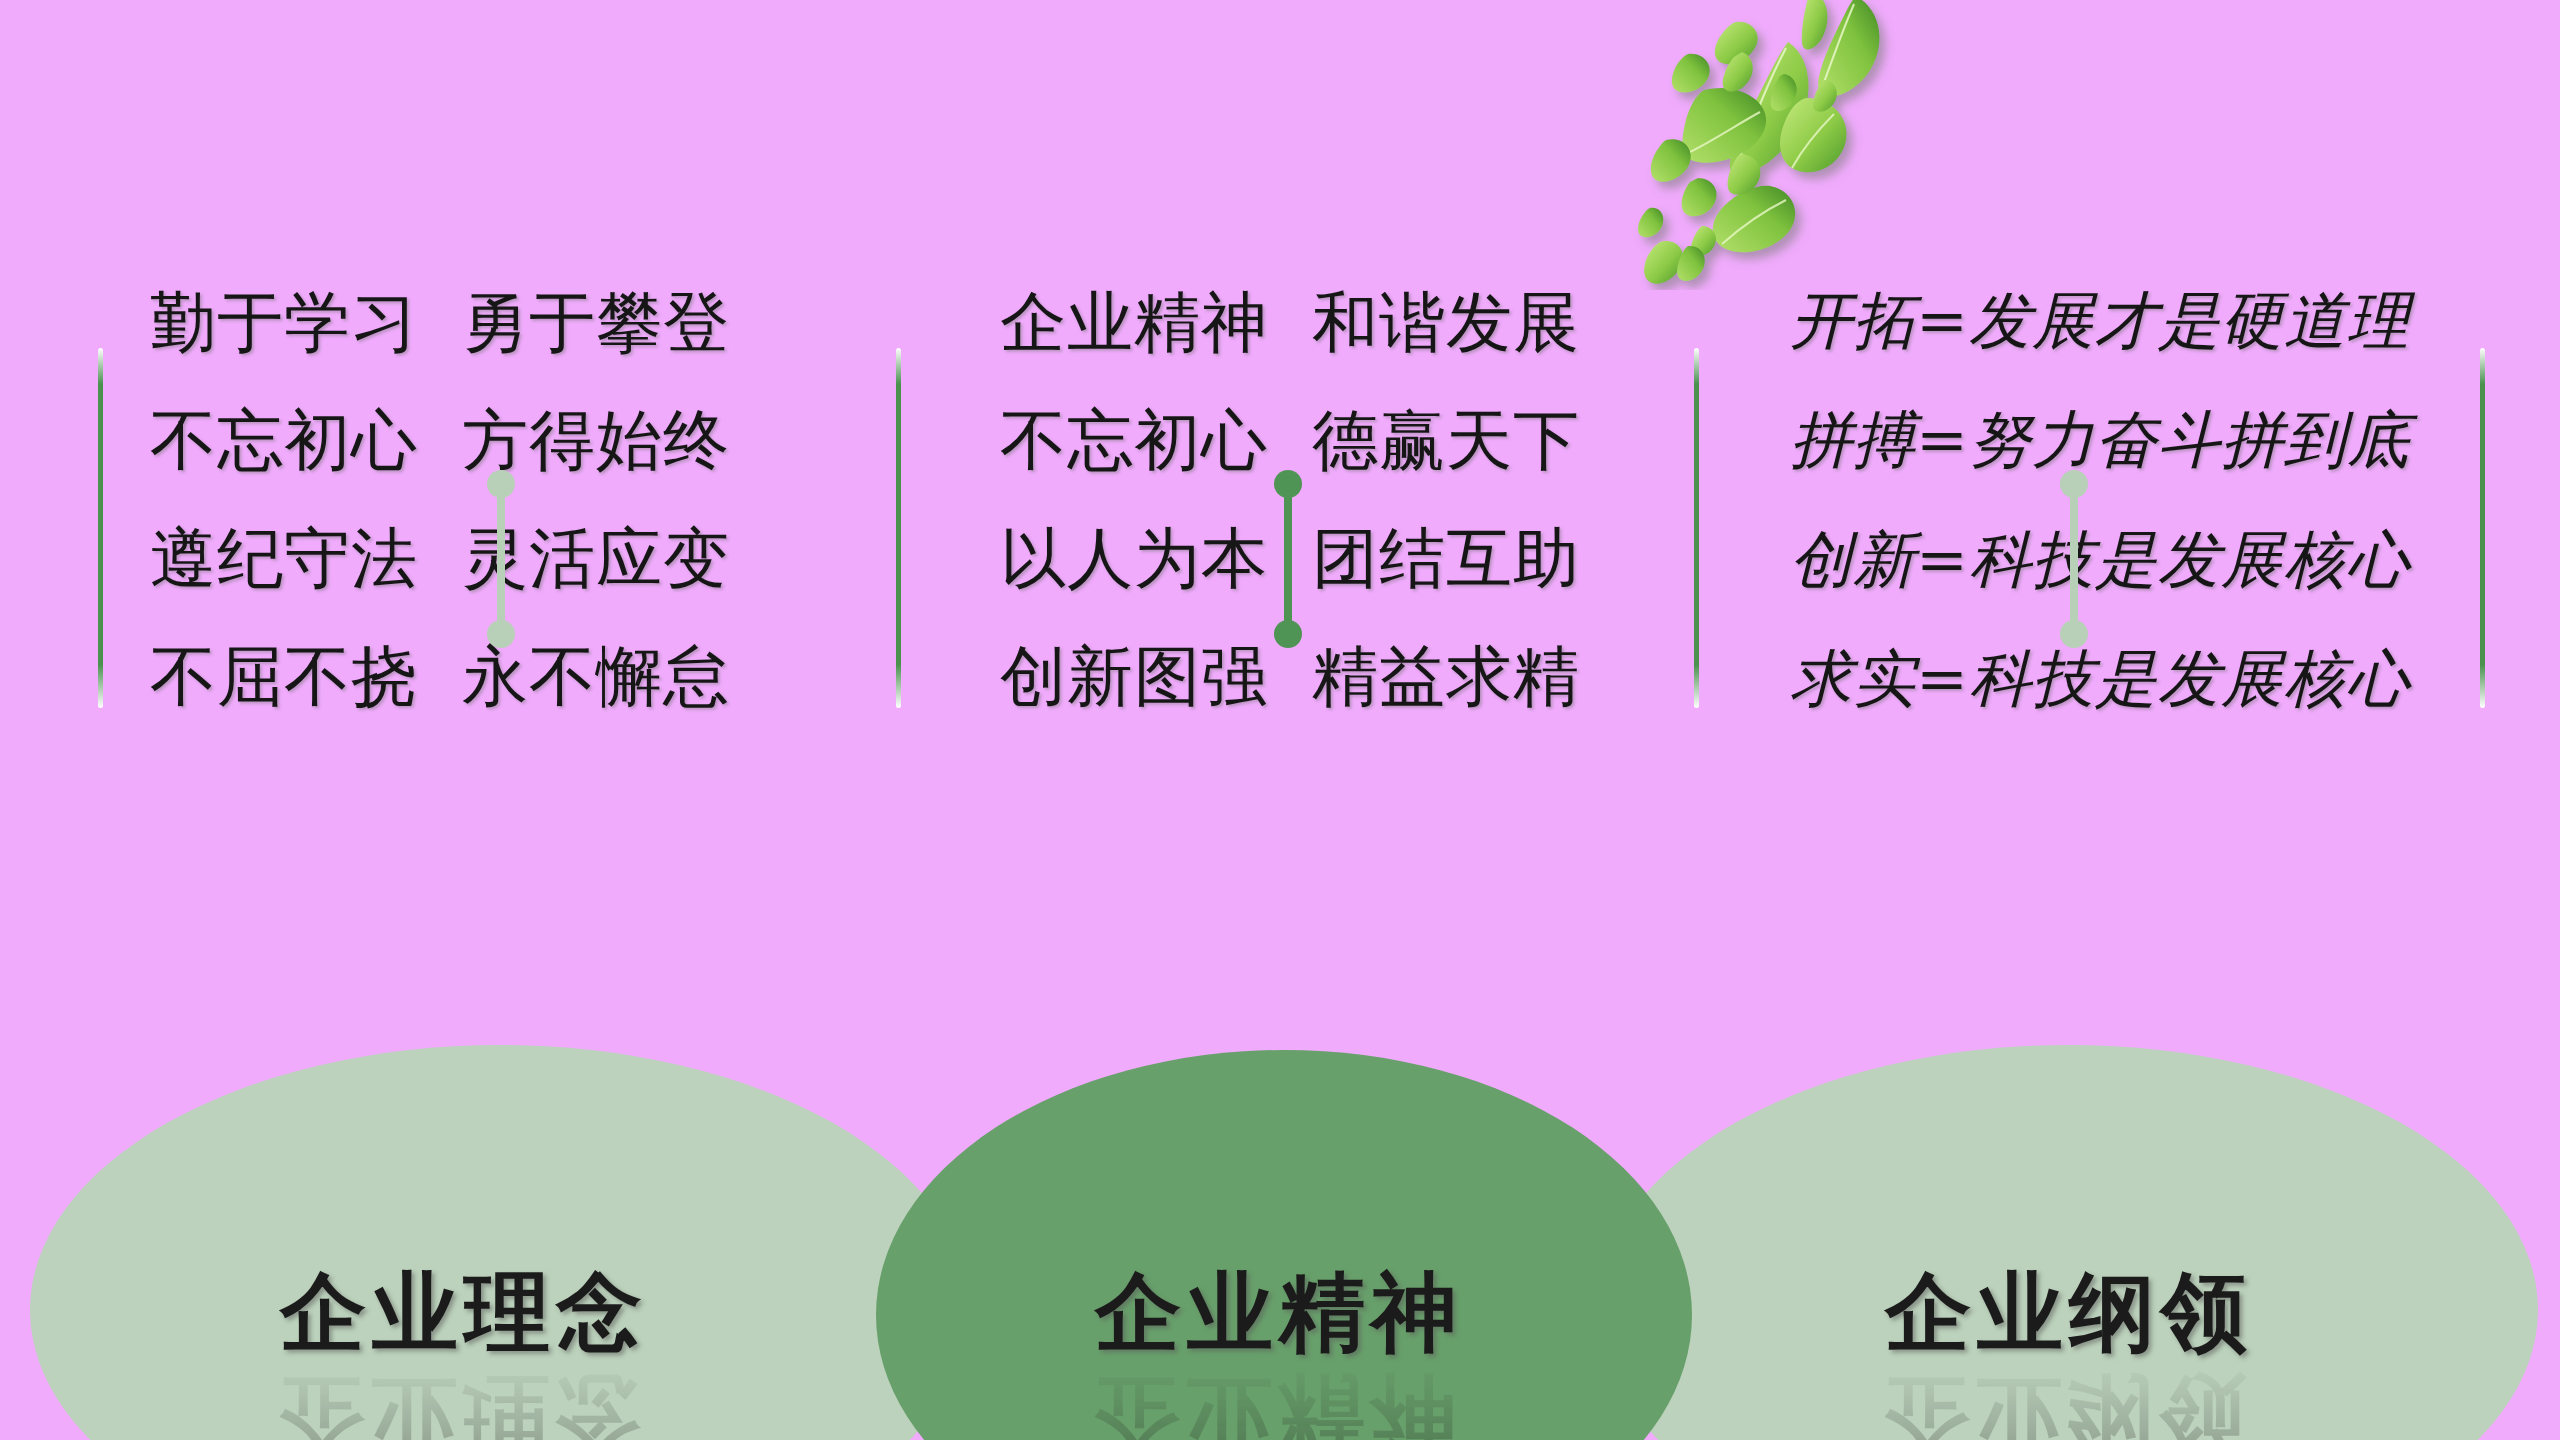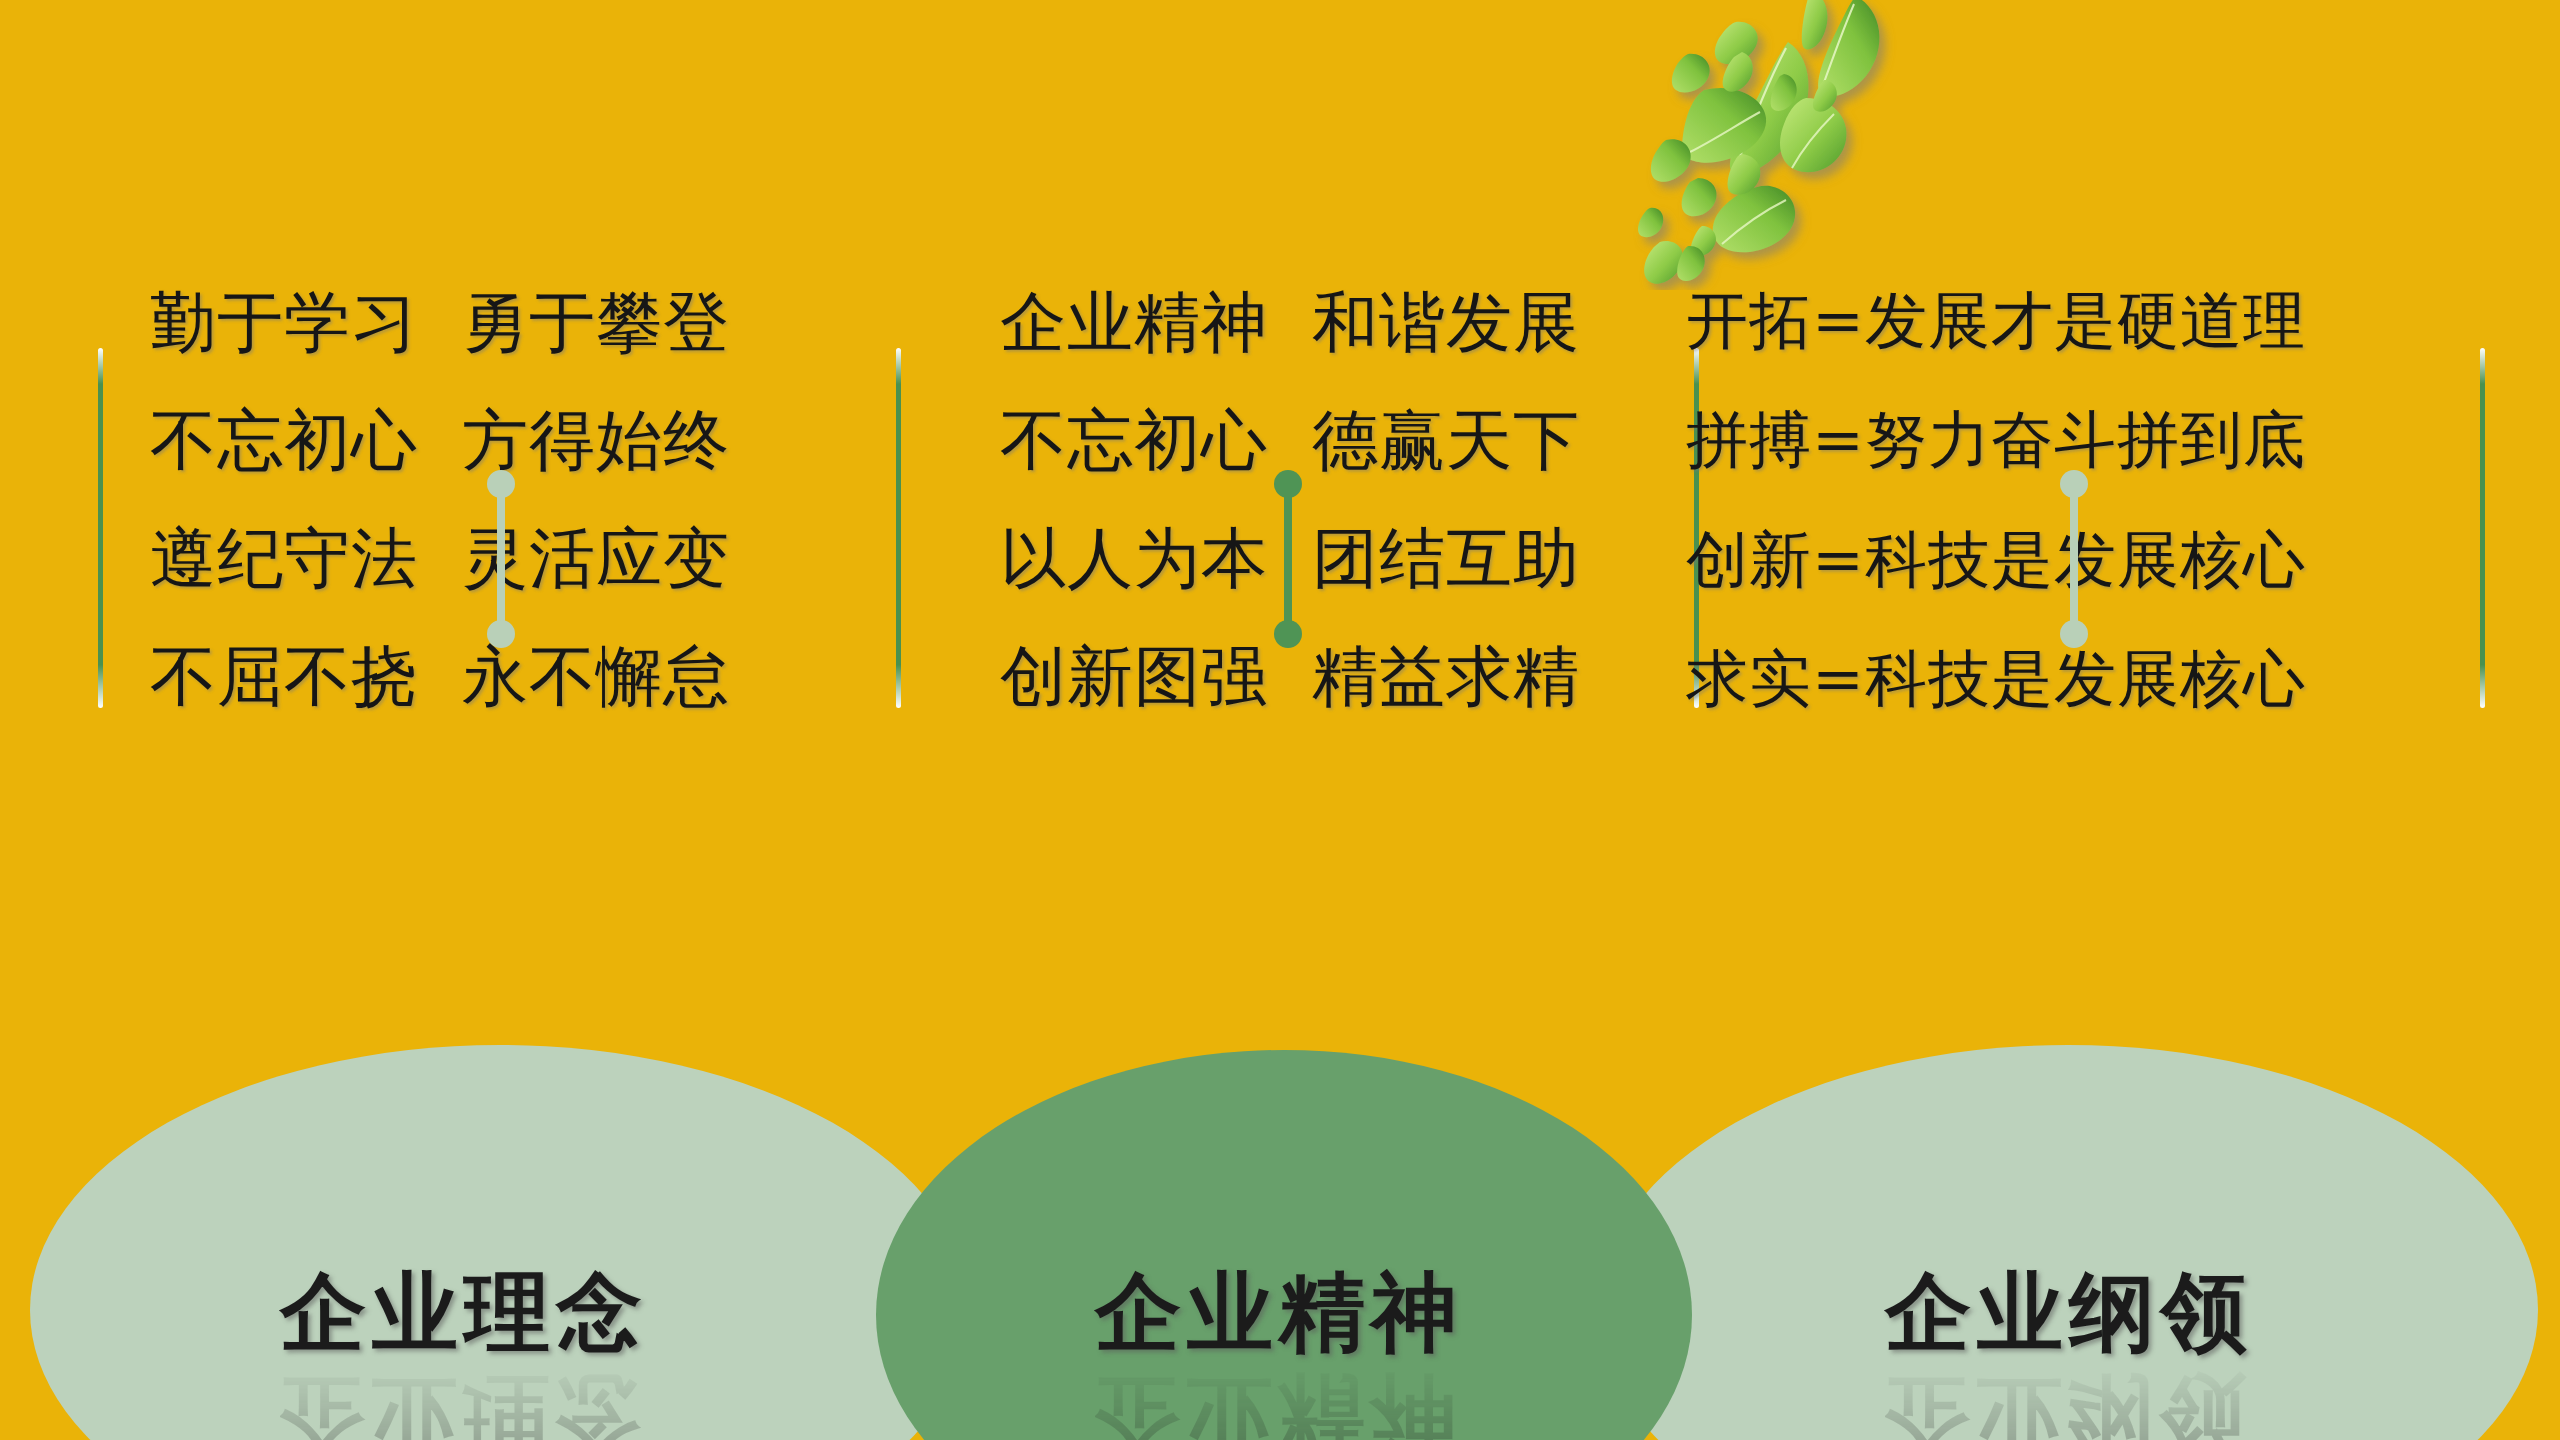--- a/index.html
+++ b/index.html
@@ -11,21 +11,21 @@
     width: 2560px;
     height: 1440px;
     overflow: hidden;
     font-family: "DejaVu Serif", "Liberation Serif", serif;
   }
 
   #stage {
     position: relative;
     width: 2560px;
     height: 1440px;
-    background: #eab308;
+    background: #f0abfc;
     overflow: hidden;
   }
 
   
   .leaves {
     position: absolute;
     left: 1620px;
     top: -10px;
     width: 300px;
     height: 300px;
@@ -55,21 +55,21 @@
     position: absolute;
     top: 290px;
     width: 720px;
     display: flex;
     flex-direction: column;
     justify-content: space-between;
     height: 420px;
   }
   .col.c1 { left: 150px; }
   .col.c2 { left: 1000px; }
-  .col.c3 { left: 1686px; width: 660px; }
+  .col.c3 { left: 1790px; width: 660px; font-style: italic; }
 
   .line {
     font-size: 66px;
     line-height: 1.0;
     color: #161616;
     white-space: pre;
     letter-spacing: 1px;
     font-weight: 400;
     text-shadow: 2px 2px 3px rgba(120,120,120,0.45);
   }

